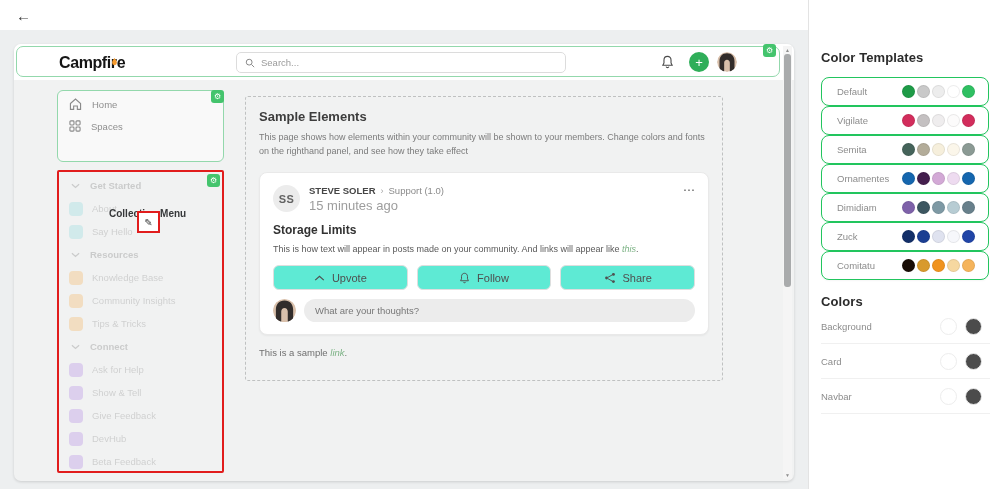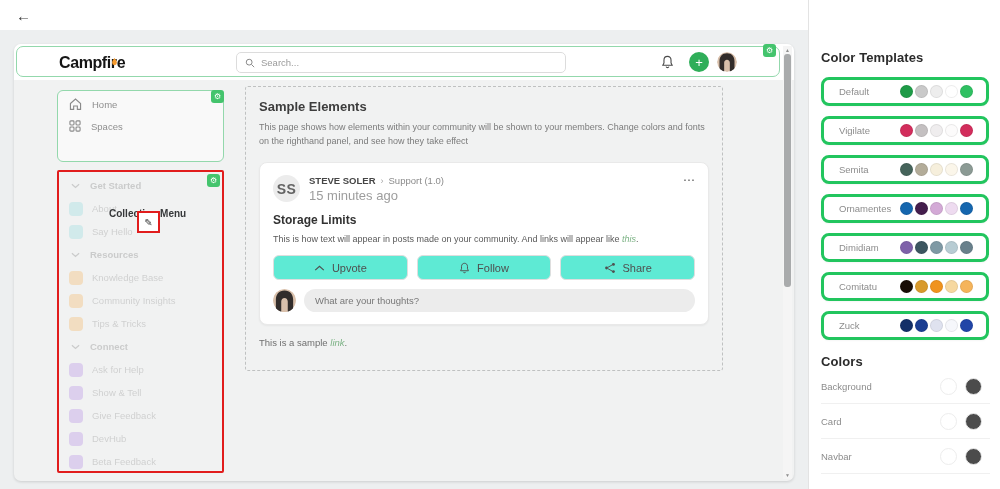--- a/index.html
+++ b/index.html
@@ -40,26 +40,26 @@
   .c-row { height:23px; display:flex; align-items:center; gap:9px; padding-left:10px; cursor:pointer; }
   .c-head { gap:10px; padding-left:12px; }
   .c-title { font-size:9.5px; color:#8d8d8d; font-weight:bold; }
   .c-lbl { font-size:9.5px; color:#9a9a9a; }
   .c-ic { width:14px; height:14px; border-radius:4px; flex:0 0 auto; }
   .tooltip { position:absolute; left:50px; top:36px; font-size:10px; font-weight:600; color:#36383a; white-space:nowrap; }
   .red-box { position:absolute; left:78px; top:39px; width:23px; height:22px; border:2px solid #e11d1d; background:#fff; display:flex; align-items:center; justify-content:center; }
   .pencil-btn { background:none; border:none; font-size:10px; color:#3c3c3c; cursor:pointer; font-family:inherit; }
 
   
-  .sample { position:absolute; left:231px; top:42px; width:478px; height:285px; border:1.5px dashed #bfc1c1; border-radius:3px; padding:12px 13px; }
+  .sample { position:absolute; left:231px; top:52px; width:478px; height:285px; border:1.5px dashed #bfc1c1; border-radius:3px; padding:12px 13px; }
   .sample h2 { font-size:13px; font-weight:bold; color:#3d3d3d; }
   .desc { margin-top:6px; font-size:9px; line-height:14px; color:#7b7b7b; width:454px; }
   .post-card { margin-top:14px; background:#fff; border:1px solid #e9e9e9; border-radius:8px; box-shadow:0 1px 2px rgba(0,0,0,.05); padding:12px 13px; width:450px; }
   .pc-head { display:flex; align-items:flex-start; }
-  .ss-av { width:27px; height:27px; border-radius:50%; background:#ececec; color:#636363; font-size:14px; font-weight:bold; display:flex; align-items:center; justify-content:center; letter-spacing:.3px; }
+  .ss-av { width:27px; height:27px; border-radius:50%; background:#ececec; color:#636363; font-size:11px; font-weight:bold; display:flex; align-items:center; justify-content:center; letter-spacing:.3px; }
   .pc-meta { margin-left:9px; }
   .pc-name-row { display:flex; align-items:center; gap:5px; font-size:9.5px; }
   .pc-author { font-weight:bold; color:#454545; }
   .pc-sep { color:#a5a5a5; font-size:9px; }
   .pc-space { color:#8b8b8b; }
   .pc-time { font-size:13px; color:#9d9d9d; margin-top:2px; }
   .pc-more { margin-left:auto; background:none; border:none; color:#555; font-size:12px; cursor:pointer; line-height:10px; }
   .pc-title { margin-top:10px; font-size:12px; font-weight:bold; color:#323232; }
   .pc-body { margin-top:7px; font-size:9px; color:#5a5a5a; }
   .g-link { color:#7db386; cursor:pointer;font-style:italic; }
@@ -73,21 +73,21 @@
 
   
   .sb-track { position:absolute; right:2px; top:2px; width:9px; height:433px; background:#f5f5f5; }
   .sb-thumb { position:absolute; left:1px; top:8px; width:7px; height:233px; background:#a9abac; border-radius:3px; cursor:pointer; }
   .sb-arrow { position:absolute; left:0; width:9px; text-align:center; font-size:5px; color:#8f8f8f; cursor:pointer; background:none; border:none; padding:0; }
 
   
   .panel { position:absolute; left:808px; top:0; width:192px; height:489px; background:#fff; border-left:1px solid #e3e3e3; padding:50px 10px 0 12px; }
   .panel h3 { font-size:13px; font-weight:bold; color:#2b2b2b; letter-spacing:.1px; }
   .tpl-list { margin-top:12px; }
-  .tpl-card { width:168px; height:29px; background:#fff; border:3px solid #22c55e; border-radius:8px; box-shadow:0 1px 2px rgba(0,0,0,.04); margin-bottom:10px; display:flex; align-items:center; justify-content:space-between; padding:0 13px 0 15px; cursor:pointer; }
+  .tpl-card { width:168px; height:29px; background:#fff; border:1px solid #22c55e; border-radius:8px; box-shadow:0 1px 2px rgba(0,0,0,.04); display:flex; align-items:center; justify-content:space-between; padding:0 13px 0 15px; cursor:pointer; }
   .tpl-name { font-size:9.5px; color:#8c8c8c; }
   .dots { display:flex; gap:2px; }
   .dot { width:13px; height:13px; border-radius:50%; border:1px solid rgba(0,0,0,.07); }
   .colors-title { margin-top:14px; }
   .color-row { height:35px; display:flex; align-items:center; justify-content:space-between; border-bottom:1px solid #f0f0f0; padding-right:8px; }
   .cr-label { font-size:9.5px; color:#8c8c8c; }
   .swatches { display:flex; gap:8px; }
   .sw { width:17px; height:17px; border-radius:50%; border:1px solid #ededed; cursor:pointer; padding:0; }
 </style>
 </head>
@@ -345,37 +345,37 @@
       <span class="tpl-name">Dimidiam</span>
       <span class="dots">
         <span class="dot" style="background-color: rgb(126, 97, 169);"></span>
           <span class="dot" style="background-color: rgb(60, 86, 96);"></span>
           <span class="dot" style="background-color: rgb(126, 153, 164);"></span>
           <span class="dot" style="background-color: rgb(183, 204, 211);"></span>
           <span class="dot" style="background-color: rgb(104, 128, 139);"></span>
       </span>
     </div>
     <div class="tpl-card">
+      <span class="tpl-name">Zuck</span>
+      <span class="dots">
+        <span class="dot" style="background-color: rgb(19, 47, 104);"></span>
+          <span class="dot" style="background-color: rgb(27, 62, 146);"></span>
+          <span class="dot" style="background-color: rgb(223, 226, 239);"></span>
+          <span class="dot" style="background-color: rgb(246, 247, 251);"></span>
+          <span class="dot" style="background-color: rgb(33, 69, 167);"></span>
+      </span>
+    </div>
+    <div class="tpl-card">
       <span class="tpl-name">Comitatu</span>
       <span class="dots">
         <span class="dot" style="background-color: rgb(25, 13, 6);"></span>
           <span class="dot" style="background-color: rgb(216, 154, 45);"></span>
           <span class="dot" style="background-color: rgb(240, 147, 30);"></span>
           <span class="dot" style="background-color: rgb(246, 216, 160);"></span>
           <span class="dot" style="background-color: rgb(245, 180, 91);"></span>
-      </span>
-    </div>
-    <div class="tpl-card">
-      <span class="tpl-name">Zuck</span>
-      <span class="dots">
-        <span class="dot" style="background-color: rgb(19, 47, 104);"></span>
-          <span class="dot" style="background-color: rgb(27, 62, 146);"></span>
-          <span class="dot" style="background-color: rgb(223, 226, 239);"></span>
-          <span class="dot" style="background-color: rgb(246, 247, 251);"></span>
-          <span class="dot" style="background-color: rgb(33, 69, 167);"></span>
       </span>
     </div>
   </div>
 
   <h3 class="colors-title">Colors</h3>
 
   <div class="color-row">
     <span class="cr-label">Background</span>
     <span class="swatches">
       <button class="sw" style="background-color: rgb(255, 255, 255);"></button>

